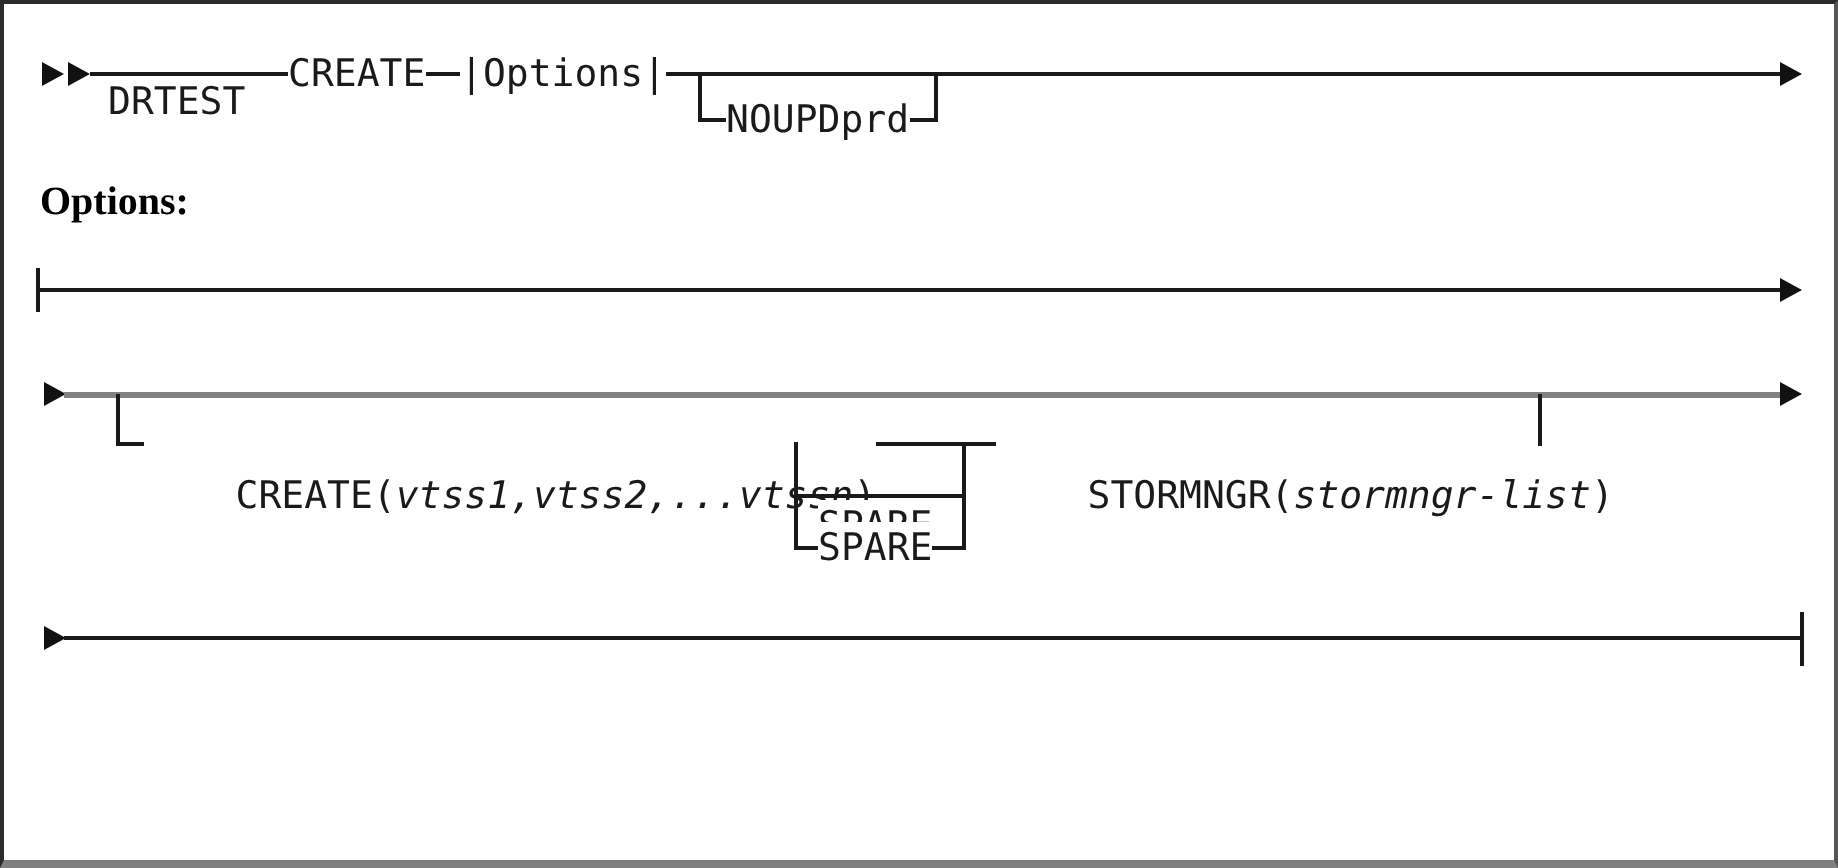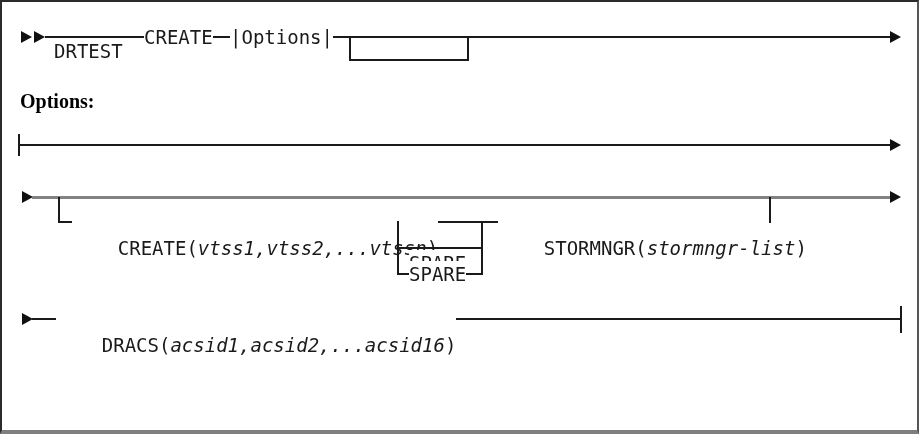--- a/index.html
+++ b/index.html
@@ -45,20 +45,21 @@
   <div class="hline" style="left:43px;top:34px;width:845px;"></div>
   <div class="arrow" style="left:888px;top:29px;"></div>
 
   <div class="lbl" style="left:52px;top:8px;margin-top:28px;">DRTEST</div>
   <div class="lbl" style="left:228px;top:22px;">|Options|</div>
   <div class="lbl" style="left:142px;top:22px;">CREATE</div>
 
   <div class="vline" style="left:347px;top:35px;height:24px;"></div>
   <div class="hline" style="left:347px;top:57px;width:120px;"></div>
   <div class="vline" style="left:465px;top:35px;height:24px;"></div>
+  <div class="lbl" style="left:361px;top:45px;">NOUPDprd</div>
 
   <div class="serif" style="left:18px;top:87px;">Options:</div>
 
   <div class="vline" style="left:16px;top:132px;height:22px;"></div>
   <div class="hline" style="left:16px;top:142px;width:873px;"></div>
   <div class="arrow" style="left:888px;top:137px;"></div>
 
   <div class="arrow" style="left:20px;top:189px;"></div>
   <div class="hline gray" style="left:30px;top:194px;width:859px;"></div>
   <div class="arrow" style="left:888px;top:189px;"></div>
@@ -77,18 +78,15 @@
   <div class="lbl" style="left:407px;top:259px;">SPARE</div>
 
   <div class="lbl" style="left:496px;top:207px;">
     <span>STORMNGR(</span><i>stormngr-list</i><span>)</span>
   </div>
   <div class="vline" style="left:767px;top:195px;height:26px;"></div>
 
   <div class="arrow" style="left:20px;top:311px;"></div>
   <div class="hline" style="left:30px;top:316px;width:870px;"></div>
   <div class="vline" style="left:898px;top:304px;height:27px;"></div>
-  <div class="lbl" style="left:54px;top:304px;">
-    <span>DRACS(</span><i>acsid1,acsid2,...acsid16</i><span>)</span>
-  </div>
 
 
 </div>
 
 </body></html>

